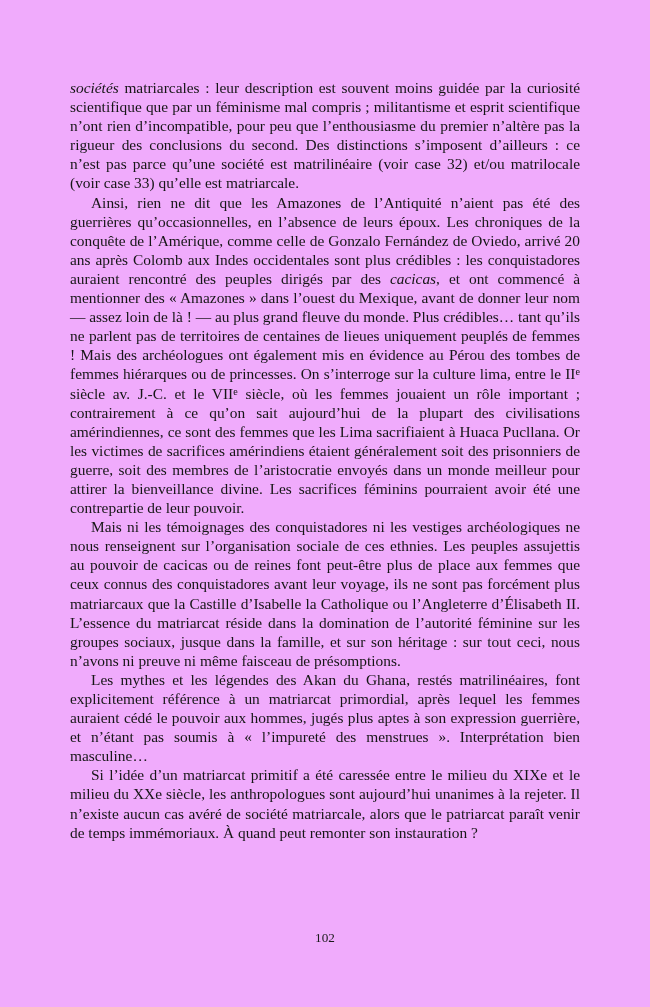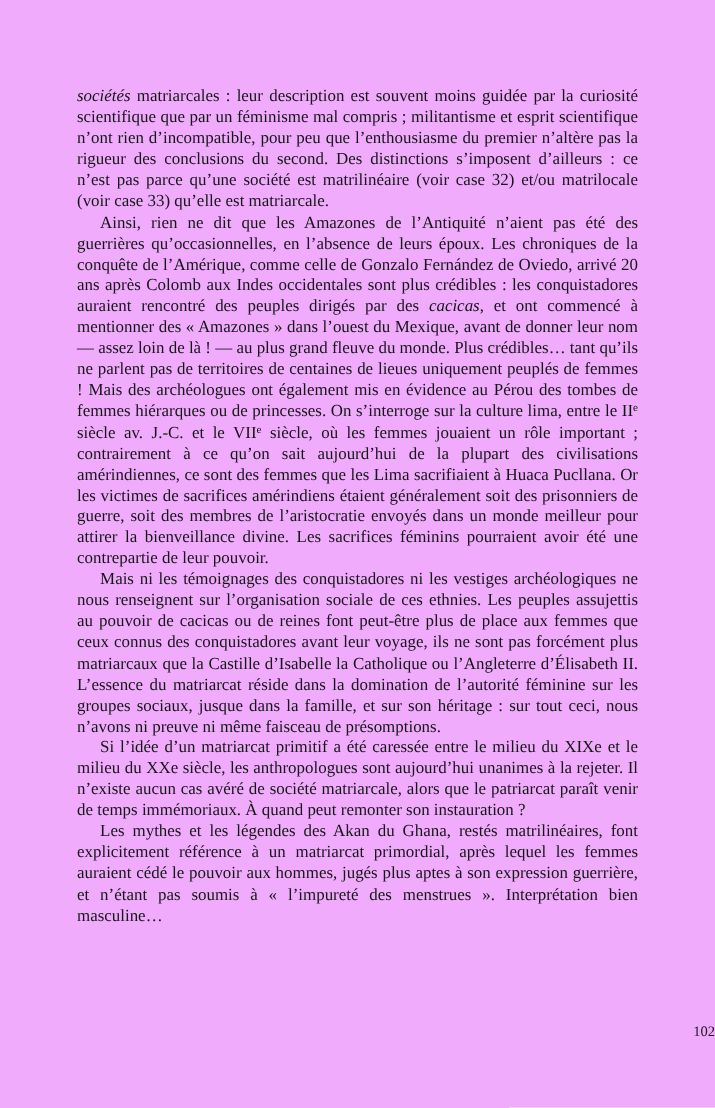--- a/index.html
+++ b/index.html
@@ -47,35 +47,35 @@
   .sup {
     font-size: 0.66em;
     vertical-align: 0.42em;
     line-height: 0;
   }
   .page-number {
     position: absolute;
     left: 0;
     right: 0;
     top: 930px;
-    text-align: right;
+    text-align: center;
     font-size: 13.2px;
     line-height: 16px;
     color: #1a1a1a;
     font-family: "Liberation Serif", "DejaVu Serif", serif;
   }
 </style>
 </head>
 <body>
 
 <div class="page">
 
   <div class="text-block">
     <p class="para continued" id="p1"><span class="it">sociétés</span> matriarcales : leur description est souvent moins guidée par la curiosité scientifique que par un féminisme mal compris ; militantisme et esprit scientifique n’ont rien d’incompatible, pour peu que l’enthousiasme du premier n’altère pas la rigueur des conclusions du second. Des distinctions s’imposent d’ailleurs : ce n’est pas parce qu’une société est matrilinéaire (voir case 32) et/ou matrilocale (voir case 33) qu’elle est matriarcale.</p>
     <p class="para indent" id="p2">Ainsi, rien ne dit que les Amazones de l’Antiquité n’aient pas été des guerrières qu’occasionnelles, en l’absence de leurs époux. Les chroniques de la conquête de l’Amérique, comme celle de Gonzalo Fernández de Oviedo, arrivé 20 ans après Colomb aux Indes occidentales sont plus crédibles : les conquistadores auraient rencontré des peuples dirigés par des <span class="it">cacicas</span>, et ont commencé à mentionner des « Amazones » dans l’ouest du Mexique, avant de donner leur nom — assez loin de là ! — au plus grand fleuve du monde. Plus crédibles… tant qu’ils ne parlent pas de territoires de centaines de lieues uniquement peuplés de femmes ! Mais des archéologues ont également mis en évidence au Pérou des tombes de femmes hiérarques ou de princesses. On s’interroge sur la culture lima, entre le II<span class="sup">e</span> siècle av. J.-C. et le VII<span class="sup">e</span> siècle, où les femmes jouaient un rôle important ; contrairement à ce qu’on sait aujourd’hui de la plupart des civilisations amérindiennes, ce sont des femmes que les Lima sacrifiaient à Huaca Pucllana. Or les victimes de sacrifices amérindiens étaient généralement soit des prisonniers de guerre, soit des membres de l’aristocratie envoyés dans un monde meilleur pour attirer la bienveillance divine. Les sacrifices féminins pourraient avoir été une contrepartie de leur pouvoir.</p>
     <p class="para indent" id="p3">Mais ni les témoignages des conquistadores ni les vestiges archéologiques ne nous renseignent sur l’organisation sociale de ces ethnies. Les peuples assujettis au pouvoir de cacicas ou de reines font peut-être plus de place aux femmes que ceux connus des conquistadores avant leur voyage, ils ne sont pas forcément plus matriarcaux que la Castille d’Isabelle la Catholique ou l’Angleterre d’Élisabeth II. L’essence du matriarcat réside dans la domination de l’autorité féminine sur les groupes sociaux, jusque dans la famille, et sur son héritage : sur tout ceci, nous n’avons ni preuve ni même faisceau de présomptions.</p>
+    <p class="para indent" id="p4">Les mythes et les légendes des Akan du Ghana, restés matrilinéaires, font explicitement référence à un matriarcat primordial, après lequel les femmes auraient cédé le pouvoir aux hommes, jugés plus aptes à son expression guerrière, et n’étant pas soumis à « l’impureté des menstrues ». Interprétation bien masculine…</p>
     <p class="para indent" id="p5">Si l’idée d’un matriarcat primitif a été caressée entre le milieu du XIXe et le milieu du XXe siècle, les anthropologues sont aujourd’hui unanimes à la rejeter. Il n’existe aucun cas avéré de société matriarcale, alors que le patriarcat paraît venir de temps immémoriaux. À quand peut remonter son instauration ?</p>
-    <p class="para indent" id="p4">Les mythes et les légendes des Akan du Ghana, restés matrilinéaires, font explicitement référence à un matriarcat primordial, après lequel les femmes auraient cédé le pouvoir aux hommes, jugés plus aptes à son expression guerrière, et n’étant pas soumis à « l’impureté des menstrues ». Interprétation bien masculine…</p>
   </div>
 
   <div class="page-number">102</div>
 
 </div>
 
 </body></html>

